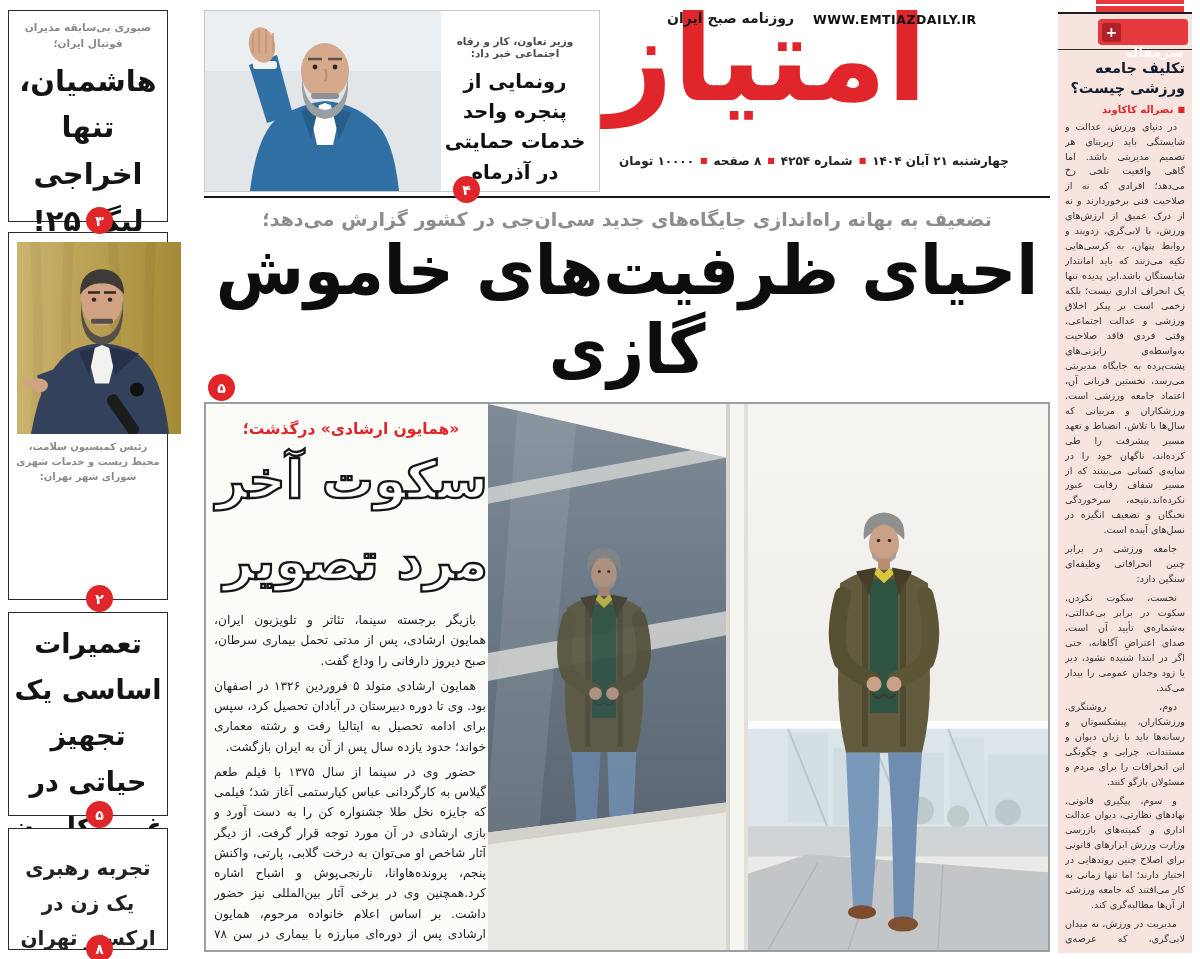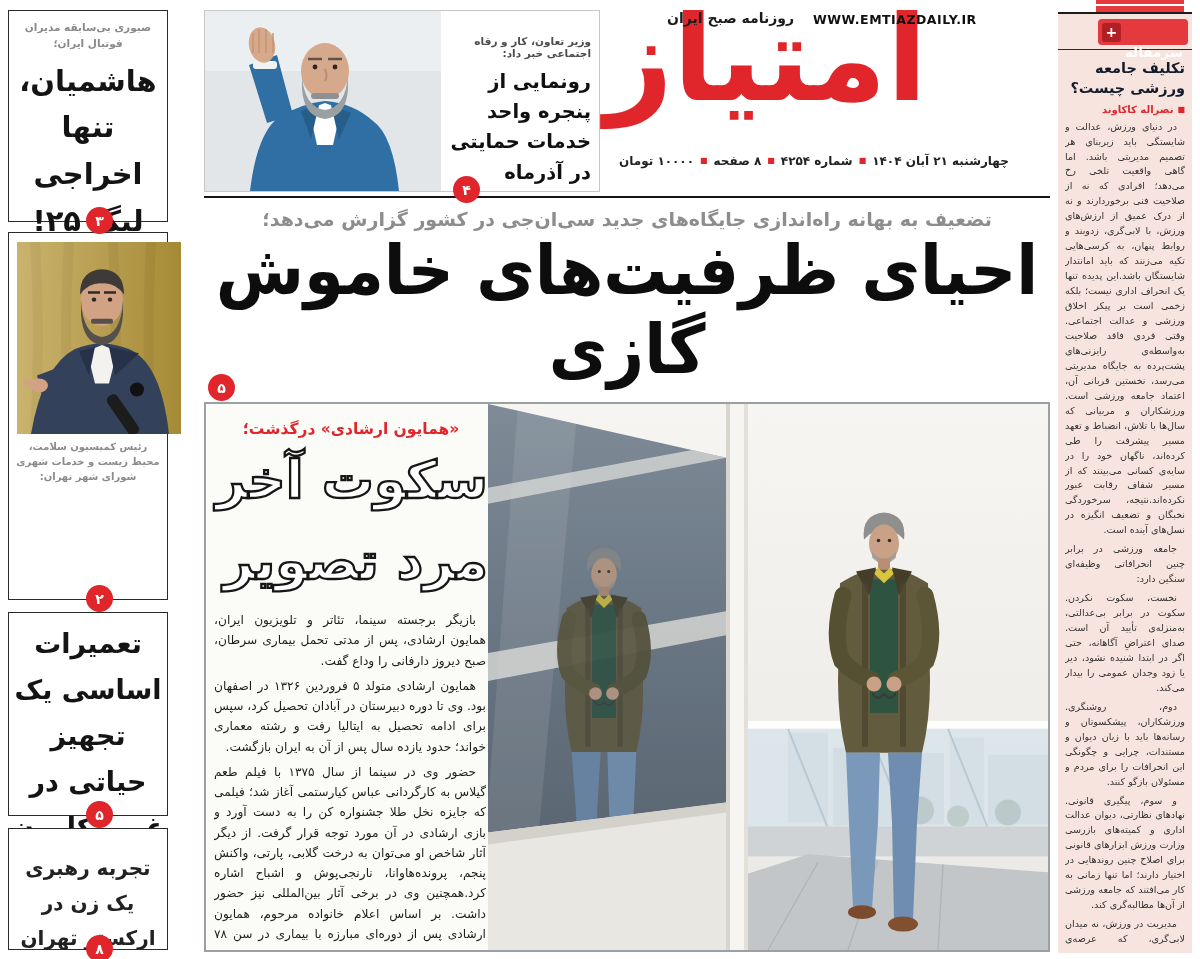--- a/index.html
+++ b/index.html
@@ -16,21 +16,21 @@
   .sb-head{font-weight:900;text-align:center;color:#141414;}
   .sb1 .sb-head{font-size:29px;line-height:1.62;margin-top:6px;}
   .sb2 .sb-head{font-size:20px;line-height:1.55;margin-top:2px;}
   .sb3 .sb-head{font-size:27px;line-height:1.7;margin-top:8px;}
   .sb4 .sb-head{font-size:20px;font-weight:700;color:#222;line-height:1.75;margin-top:22px;}
   .sb-photo{position:absolute;left:8px;top:9px;width:164px;height:192px;}
   
   .topstory{position:absolute;left:204px;top:10px;width:396px;height:182px;border:1px solid #c8c8c8;
             background:#fff;box-sizing:border-box;}
   .ts-photo{position:absolute;left:0;top:0;width:236px;height:180px;}
-  .ts-text{position:absolute;right:8px;top:24px;width:152px;text-align:right;}
+  .ts-text{position:absolute;right:8px;top:24px;width:152px;text-align:center;}
   .ts-kicker{font-size:10.5px;font-weight:bold;color:#4c4c4c;margin-bottom:8px;}
   .ts-head{font-size:19.5px;font-weight:800;color:#101010;line-height:1.55;margin:0;}
   
   .masthead{position:absolute;left:605px;top:2px;width:446px;height:194px;}
   .mh-logo{position:absolute;left:0;top:-16px;font-size:118px;font-weight:bold;color:#e0262b;
            line-height:1.25;letter-spacing:-2px;}
   .mh-slogan{position:absolute;left:62px;top:8px;font-size:14px;font-weight:bold;color:#1b1b1b;}
   .mh-url{position:absolute;left:208px;top:10px;font-size:12.5px;font-weight:bold;color:#101010;
           direction:ltr;letter-spacing:.5px;}
   .dateline{position:absolute;left:14px;top:152px;width:410px;font-size:12px;font-weight:bold;color:#222;
@@ -264,21 +264,21 @@
         <span class="ed-tag-label">سرمقاله</span>
         <span class="ed-tag-icon">+</span>
       </div>
       <div class="ed-band-line"></div>
       <div class="ed-inner">
         <h2 class="ed-head">تکلیف جامعه ورزشی چیست؟</h2>
         <div class="ed-author">نصراله کاکاوند</div>
         <div class="ed-body">
             <p>در دنیای ورزش، عدالت و شایستگی باید زیربنای هر تصمیم مدیریتی باشد. اما گاهی واقعیت تلخی رخ می‌دهد؛ افرادی که نه از صلاحیت فنی برخوردارند و نه از درک عمیق از ارزش‌های ورزش، با لابی‌گری، زدوبند و روابط پنهان، به کرسی‌هایی تکیه می‌زنند که باید امانتدار شایستگان باشد.این پدیده تنها یک انحراف اداری نیست؛ بلکه زخمی است بر پیکر اخلاق ورزشی و عدالت اجتماعی. وقتی فردی فاقد صلاحیت به‌واسطه‌ی رایزنی‌های پشت‌پرده به جایگاه مدیریتی می‌رسد، نخستین قربانی آن، اعتماد جامعه ورزشی است. ورزشکاران و مربیانی که سال‌ها با تلاش، انضباط و تعهد مسیر پیشرفت را طی کرده‌اند، ناگهان خود را در سایه‌ی کسانی می‌بینند که از مسیر شفاف رقابت عبور نکرده‌اند.نتیجه، سرخوردگی نخبگان و تضعیف انگیزه در نسل‌های آینده است.</p>
             <p>جامعه ورزشی در برابر چنین انحرافاتی وظیفه‌ای سنگین دارد:</p>
-            <p>نخست، سکوت نکردن. سکوت در برابر بی‌عدالتی، به‌منزله‌ی تأیید آن است. صدای اعتراضِ آگاهانه، حتی اگر در ابتدا شنیده نشود، دیر یا زود وجدان عمومی را بیدار می‌کند.</p>
+            <p>نخست، سکوت نکردن. سکوت در برابر بی‌عدالتی، به‌شماره‌ی تأیید آن است. صدای اعتراضِ آگاهانه، حتی اگر در ابتدا شنیده نشود، دیر یا زود وجدان عمومی را بیدار می‌کند.</p>
             <p>دوم، روشنگری. ورزشکاران، پیشکسوتان و رسانه‌ها باید با زبان دیوان و مستندات، چرایی و چگونگی این انحرافات را برای مردم و مسئولان بازگو کنند.</p>
             <p>و سوم، پیگیری قانونی. نهادهای نظارتی، دیوان عدالت اداری و کمیته‌های بازرسی وزارت ورزش ابزارهای قانونی برای اصلاح چنین روندهایی در اختیار دارند؛ اما تنها زمانی به کار می‌افتند که جامعه ورزشی از آن‌ها مطالبه‌گری کند.</p>
             <p>مدیریت در ورزش، نه میدان لابی‌گری، که عرصه‌ی امانت‌داری است. هر صندلی مدیریتی در ورزش، جایگاه اعتماد مردم و سرمایه ملی است. اگر فاقدان صلاحیت آن را غصب کنند و شایستگان کنار بمانند، سقوط اخلاقی از درون آغاز می‌شود. در چنین شرایطی، سکوت، خطاست و روشنگری، وظیفه. ورزش تنها میدان رقابت جسم‌ها نیست؛ میدان آزمون وجدان‌ها نیز هست.</p>
           </div>
       </div>
     </div>
   </div>
 
 </div>
 

